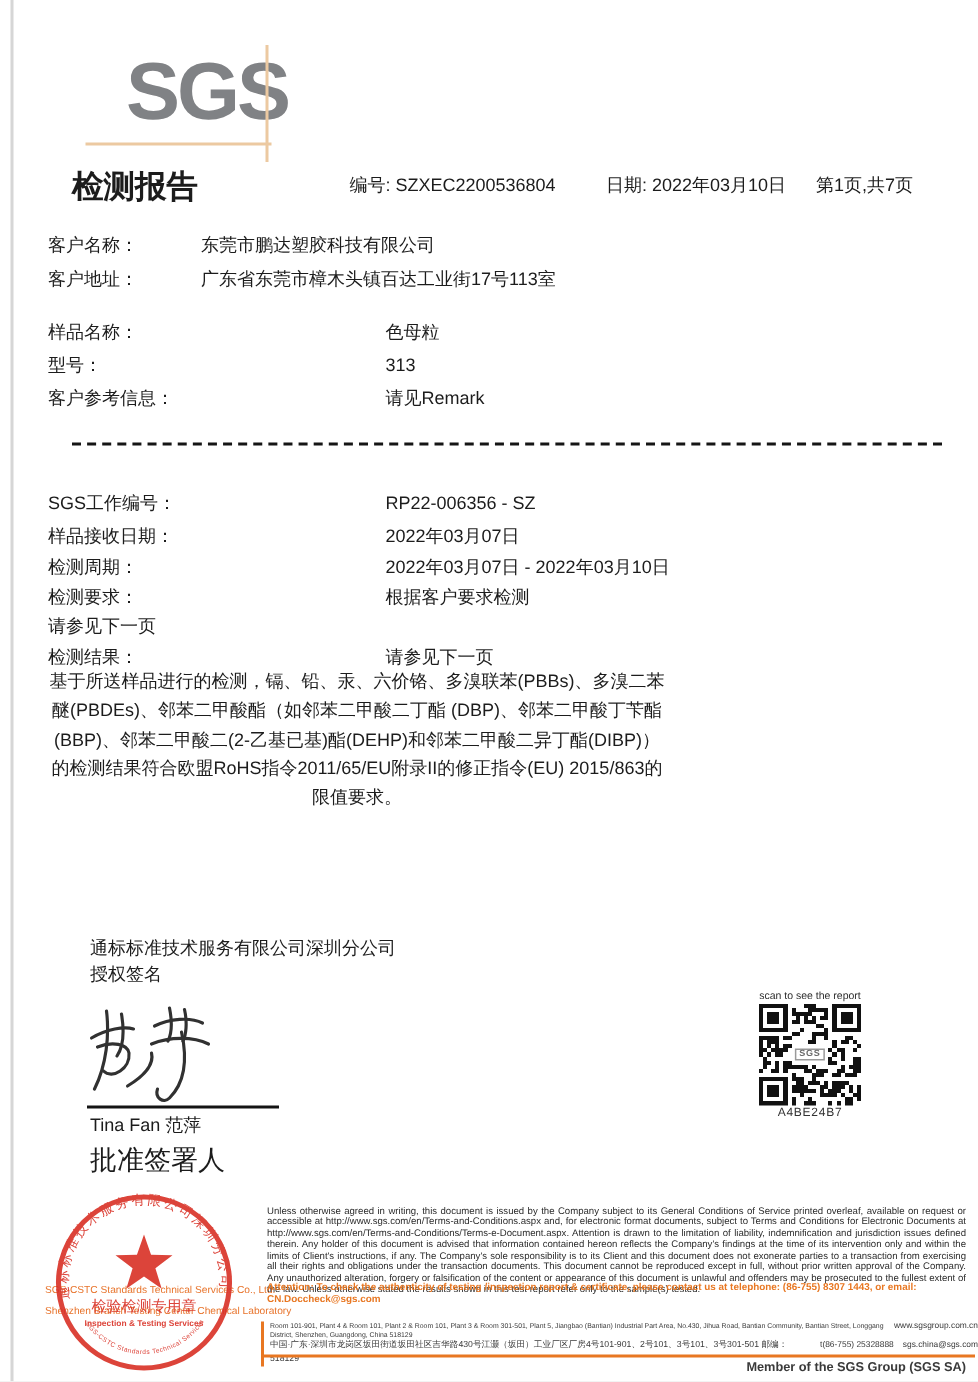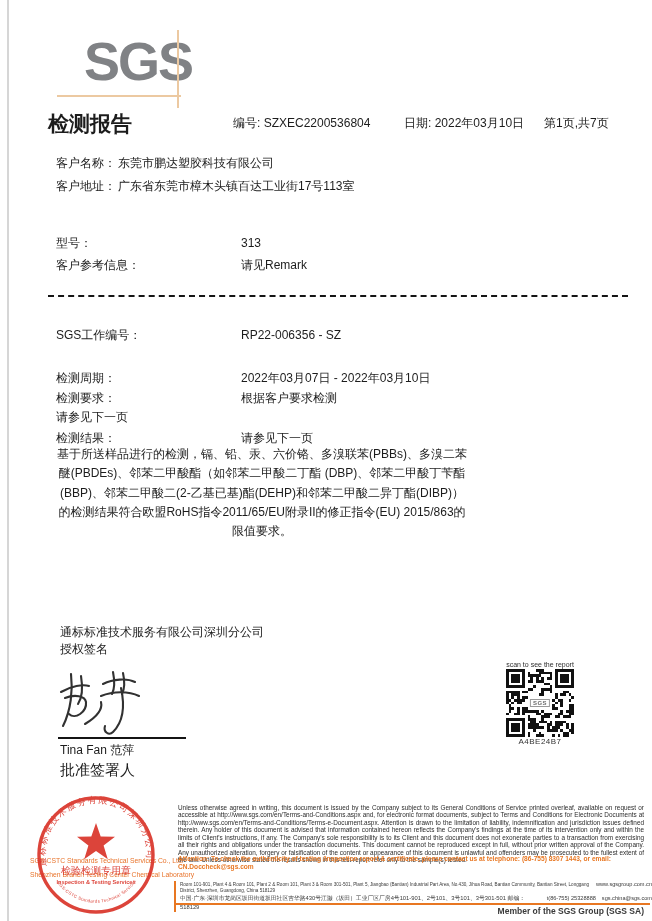--- a/index.html
+++ b/index.html
@@ -7,34 +7,34 @@
         font-family:"Liberation Sans","DejaVu Sans",sans-serif;color:#1c1c1c;}
   .edge-left{position:absolute;left:7px;top:0;width:2px;height:100%;background:#d6d6d6;}
   
   .logo{position:absolute;left:84px;top:34px;font-size:54px;font-weight:bold;
         color:#808285;letter-spacing:-2px;line-height:1;}
   .logo-underline{position:absolute;left:57px;top:95px;width:124px;height:2px;background:#ecc9a1;}
   .logo-vline{position:absolute;left:177px;top:30px;width:2px;height:78px;background:#ecc9a1;}
   .report-title{position:absolute;left:48px;top:110px;font-size:21px;font-weight:bold;}
   .hmeta{position:absolute;top:115px;font-size:12px;}
   
-  .row{position:absolute;left:56px;display:flex;font-size:12px;line-height:1.25;}
+  .row{position:absolute;left:32px;display:flex;font-size:12px;line-height:1.25;gap:40px;}
   .row .lbl{flex:none;}
   .g1 .lbl{width:62px;}
   .g2 .lbl{width:185px;}
   .val{white-space:pre-wrap;}
   .note{position:absolute;left:48px;font-size:12px;}
   .dash-sep{position:absolute;left:48px;top:295px;width:580px;border-top:2px dashed #151515;}
   .conclusion .val{width:412px;line-height:19.3px;text-align:center;}
   
   .sig-company{position:absolute;left:60px;top:624px;font-size:12px;line-height:17px;}
   .sig-svg{position:absolute;left:55px;top:666px;}
   .sig-line{position:absolute;left:58px;top:737px;width:128px;height:2px;background:#141414;}
   .sig-name{position:absolute;left:60px;top:742px;font-size:12px;}
-  .sig-role{position:absolute;left:60px;top:761px;font-size:15px;text-align:center;}
+  .sig-role{position:absolute;left:60px;top:761px;font-size:18px;text-align:center;}
   
   .qr-wrap{position:absolute;left:502px;top:661px;width:76px;text-align:center;}
   .qr-hint{font-size:7px;color:#2d2d2d;white-space:nowrap;}
   .qr-box{position:relative;width:68px;height:68px;margin:1px auto 0 auto;}
   .qr-center{position:absolute;left:50%;top:50%;transform:translate(-50%,-50%);
              background:#fff;font-size:6px;font-weight:bold;color:#6a6a6a;
              padding:0 2px;letter-spacing:.5px;border:1px solid #9a9a9a;}
   .qr-code-text{font-size:8px;color:#333;letter-spacing:.5px;margin-top:0px;}
   
   .legal{position:absolute;left:178px;top:804px;width:466px;font-size:6.4px;line-height:7.45px;
@@ -72,34 +72,42 @@
 
   <div class="row g1" style="top:156px">
     <span class="lbl">客户名称：</span>
     <span class="val">东莞市鹏达塑胶科技有限公司</span>
   </div>
   <div class="row g1" style="top:179px">
     <span class="lbl">客户地址：</span>
     <span class="val">广东省东莞市樟木头镇百达工业街17号113室</span>
   </div>
 
+  <div class="row g2" style="top:214px">
+    <span class="lbl">样品名称：</span>
+    <span class="val">色母粒</span>
+  </div>
   <div class="row g2" style="top:236px">
     <span class="lbl">型号：</span>
     <span class="val">313</span>
   </div>
   <div class="row g2" style="top:258px">
     <span class="lbl">客户参考信息：</span>
     <span class="val">请见Remark</span>
   </div>
 
   <div class="dash-sep"></div>
 
   <div class="row g2" style="top:328px">
     <span class="lbl">SGS工作编号：</span>
     <span class="val">RP22-006356 - SZ</span>
+  </div>
+  <div class="row g2" style="top:350px">
+    <span class="lbl">样品接收日期：</span>
+    <span class="val">2022年03月07日</span>
   </div>
   <div class="row g2" style="top:371px">
     <span class="lbl">检测周期：</span>
     <span class="val">2022年03月07日 - 2022年03月10日</span>
   </div>
   <div class="row g2" style="top:391px">
     <span class="lbl">检测要求：</span>
     <span class="val">根据客户要求检测</span>
   </div>
   <div class="row g2" style="top:410px">

